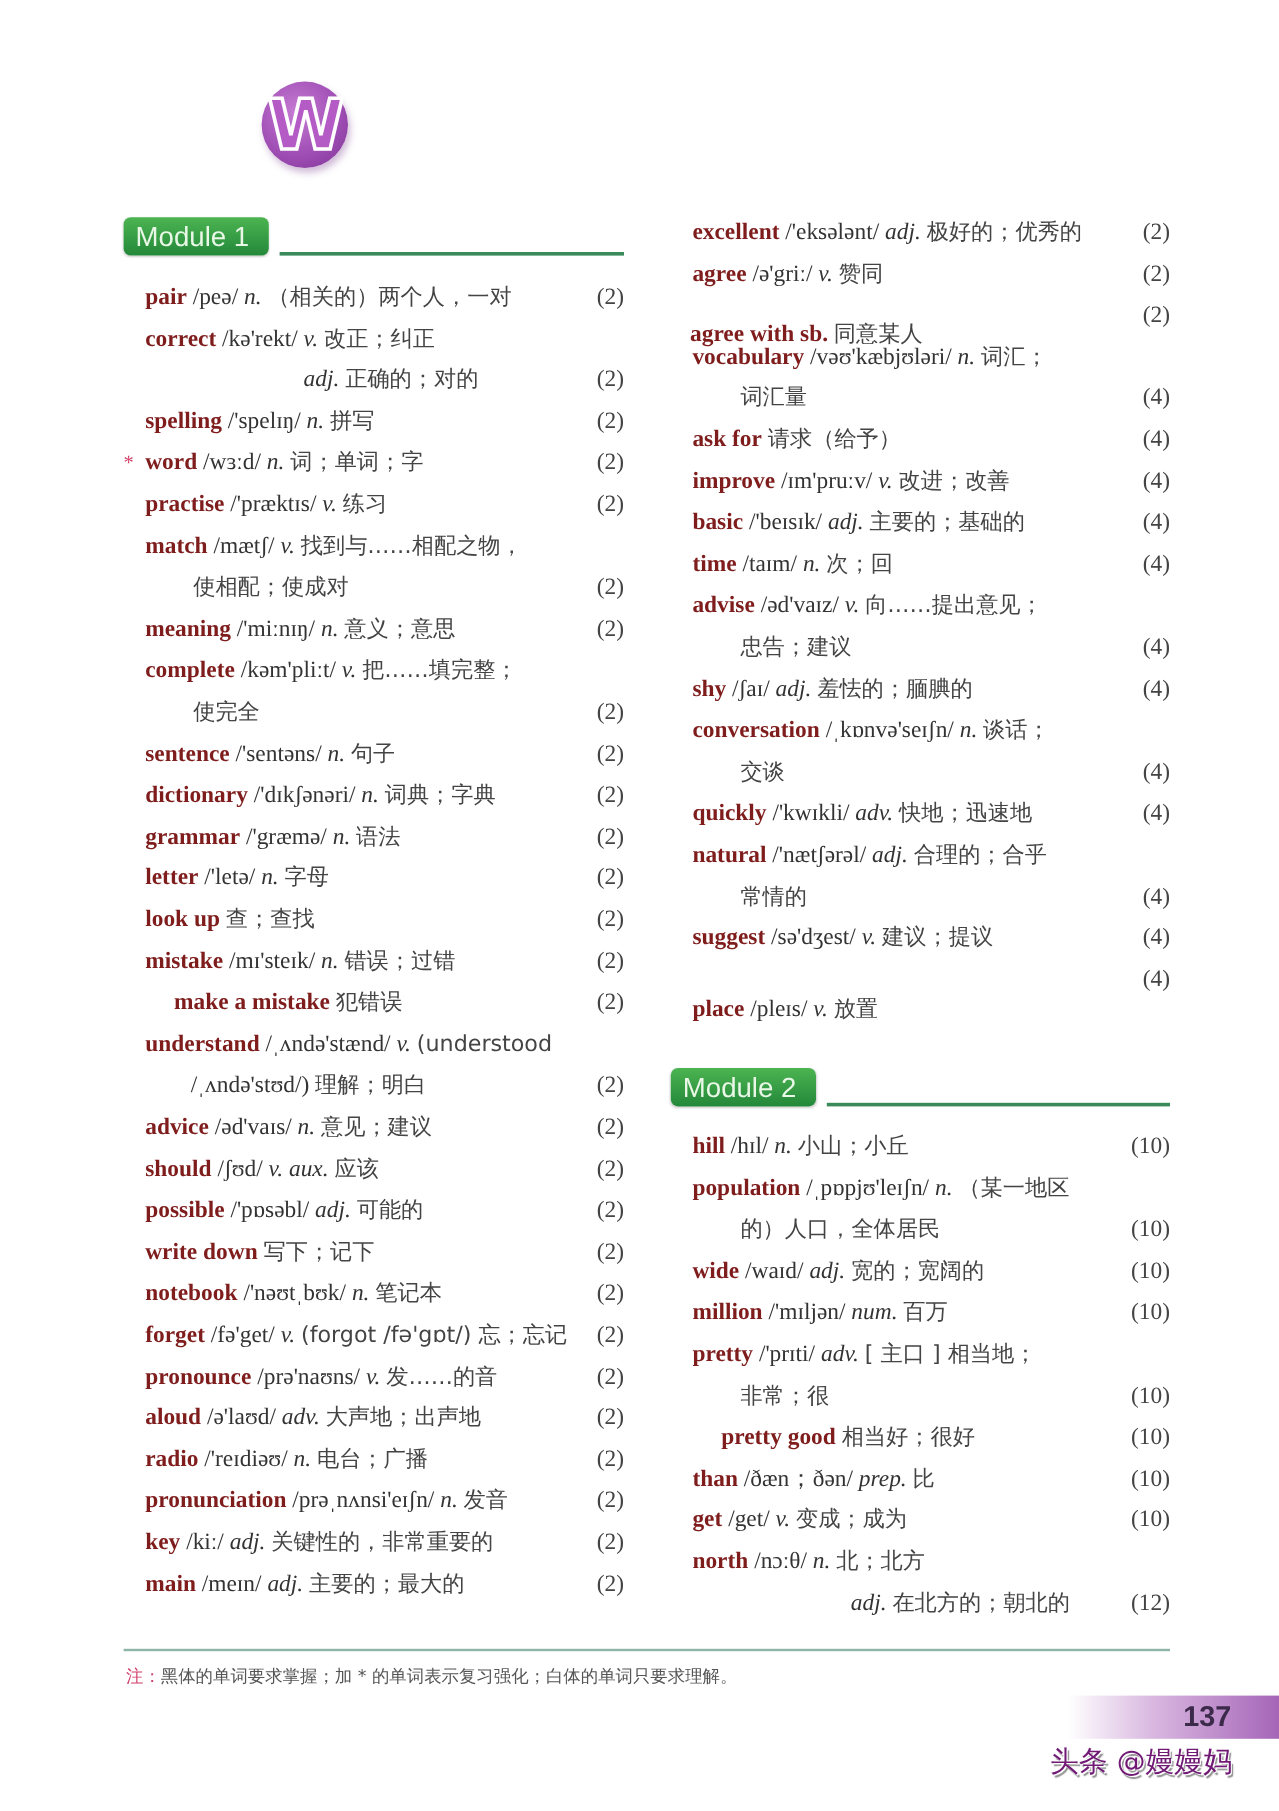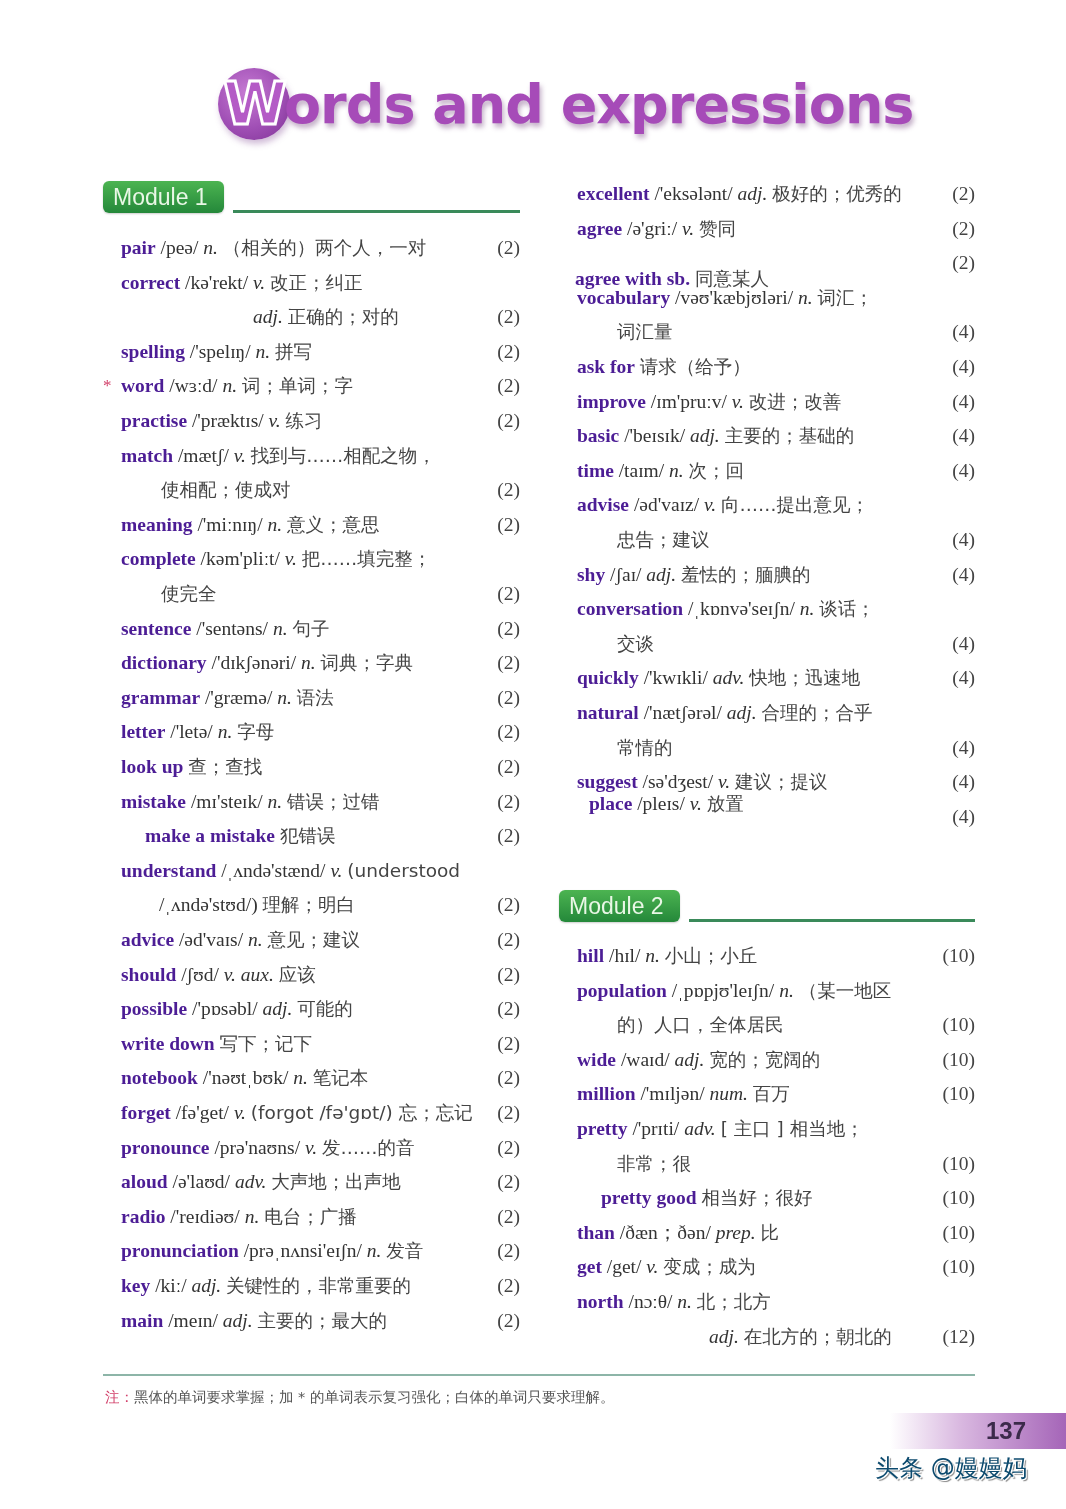--- a/index.html
+++ b/index.html
@@ -26,48 +26,47 @@
   .module-tag {
     position:absolute; left:0; top:0; height:32px; padding:0 16px 0 10px;
     background:linear-gradient(#4cb451,#24883a); border-radius:6px;
     color:#e9f7e6; font-family:Liberation Sans, sans-serif; font-size:23px; line-height:32px;
     box-shadow:0 1px 2px rgba(0,0,0,0.2);
   }
   .module-line { position:absolute; bottom:2px; height:3px; background:#3a8a5a; }
   .entry {
     position:absolute; font-size:19.5px; line-height:34.6px; white-space:nowrap; color:#3a3a3a;
   }
-  .hw { font-weight:bold; color:#4c1d95; }
+  .hw { font-weight:bold; color:#7f1d1d; }
   .ph { color:#333; }
   .pos { font-style:italic; color:#333; }
   .zh { font-family:"DejaVu Sans",sans-serif; font-size:18.5px; color:#444; }
   .pg { position:absolute; font-size:19.5px; line-height:34.6px; color:#444; }
   .star { position:absolute; color:#d2406a; font-size:17px; line-height:34.6px; }
   .footer-line { position:absolute; left:103px; top:1374px; width:872px; height:2px; background:#8db5a8; }
   .note { position:absolute; left:105px; top:1388px; font-family:"DejaVu Sans",sans-serif; font-size:14.5px; color:#555; }
   .note-label { color:#d2406a; }
   .page-bar {
     position:absolute; left:890px; top:1413px; width:176px; height:36px;
     background:linear-gradient(90deg, rgba(255,255,255,1) 0%, #d9b8e0 40%, #a565b8 100%);
   }
   .page-num {
     position:absolute; right:40px; top:0; line-height:36px;
     font-family:"Liberation Sans",sans-serif; font-weight:bold; font-size:24px; color:#3b2a4a;
   }
   .watermark {
     position:absolute; left:875px; top:1452px; font-family:"DejaVu Sans",sans-serif;
-    font-size:24px; color:#0c4a6e; text-shadow:1px 1px 0 #fff,-1px -1px 0 #fff,2px 2px 1px #888;
+    font-size:24px; color:#701a75; text-shadow:1px 1px 0 #fff,-1px -1px 0 #fff,2px 2px 1px #888;
   }
 </style>
 </head>
 <body>
 
 <div class="title">
   <div class="title-w">W</div>
-  <div class="title-rest">ords and expressions</div>
 </div>
 
 <div class="module-head" style="left:103px;top:181px;width:417px;">
   <div class="module-tag">Module 1</div>
   <div class="module-line" style="left:130px;right:0;"></div>
 </div>
 
 <div class="module-head" style="left:559px;top:890px;width:416px;">
   <div class="module-tag">Module 2</div>
   <div class="module-line" style="left:130px;right:0;"></div>
@@ -162,21 +161,21 @@
     <div class="entry" style="left: 577px; top: 592.2px;"><span class="hw">conversation</span> <span class="ph">/ˌkɒnvə'seɪʃn/</span> <span class="pos">n.</span> <span class="zh">谈话；</span> </div>
     <div class="entry" style="left: 617px; top: 626.8px;"><span class="zh">交谈</span> </div>
     <span class="pg" style="right: 91px; top: 626.8px;">(4)</span>
     <div class="entry" style="left: 577px; top: 661.4px;"><span class="hw">quickly</span> <span class="ph">/'kwɪkli/</span> <span class="pos">adv.</span> <span class="zh">快地；迅速地</span> </div>
     <span class="pg" style="right: 91px; top: 661.4px;">(4)</span>
     <div class="entry" style="left: 577px; top: 696px;"><span class="hw">natural</span> <span class="ph">/'nætʃərəl/</span> <span class="pos">adj.</span> <span class="zh">合理的；合乎</span> </div>
     <div class="entry" style="left: 617px; top: 730.6px;"><span class="zh">常情的</span> </div>
     <span class="pg" style="right: 91px; top: 730.6px;">(4)</span>
     <div class="entry" style="left: 577px; top: 765.2px;"><span class="hw">suggest</span> <span class="ph">/sə'dʒest/</span> <span class="pos">v.</span> <span class="zh">建议；提议</span> </div>
     <span class="pg" style="right: 91px; top: 765.2px;">(4)</span>
-    <div class="entry" style="left: 577px; top: 787px; margin-left: 12px;"><span class="hw">place</span> <span class="ph">/pleɪs/</span> <span class="pos">v.</span> <span class="zh">放置</span> </div>
+    <div class="entry" style="left: 577px; top: 825px;"><span class="hw">place</span> <span class="ph">/pleɪs/</span> <span class="pos">v.</span> <span class="zh">放置</span> </div>
     <span class="pg" style="right: 91px; top: 799.8px;">(4)</span>
   </div>
 <div id="right-col-bottom">
     <div class="entry" style="left: 577px; top: 939px;"><span class="hw">hill</span> <span class="ph">/hɪl/</span> <span class="pos">n.</span> <span class="zh">小山；小丘</span> </div>
     <span class="pg" style="right: 91px; top: 939px;">(10)</span>
     <div class="entry" style="left: 577px; top: 973.6px;"><span class="hw">population</span> <span class="ph">/ˌpɒpjʊ'leɪʃn/</span> <span class="pos">n.</span> <span class="zh">（某一地区</span> </div>
     <div class="entry" style="left: 617px; top: 1008.2px;"><span class="zh">的）人口，全体居民</span> </div>
     <span class="pg" style="right: 91px; top: 1008.2px;">(10)</span>
     <div class="entry" style="left: 577px; top: 1042.8px;"><span class="hw">wide</span> <span class="ph">/waɪd/</span> <span class="pos">adj.</span> <span class="zh">宽的；宽阔的</span> </div>
     <span class="pg" style="right: 91px; top: 1042.8px;">(10)</span>

